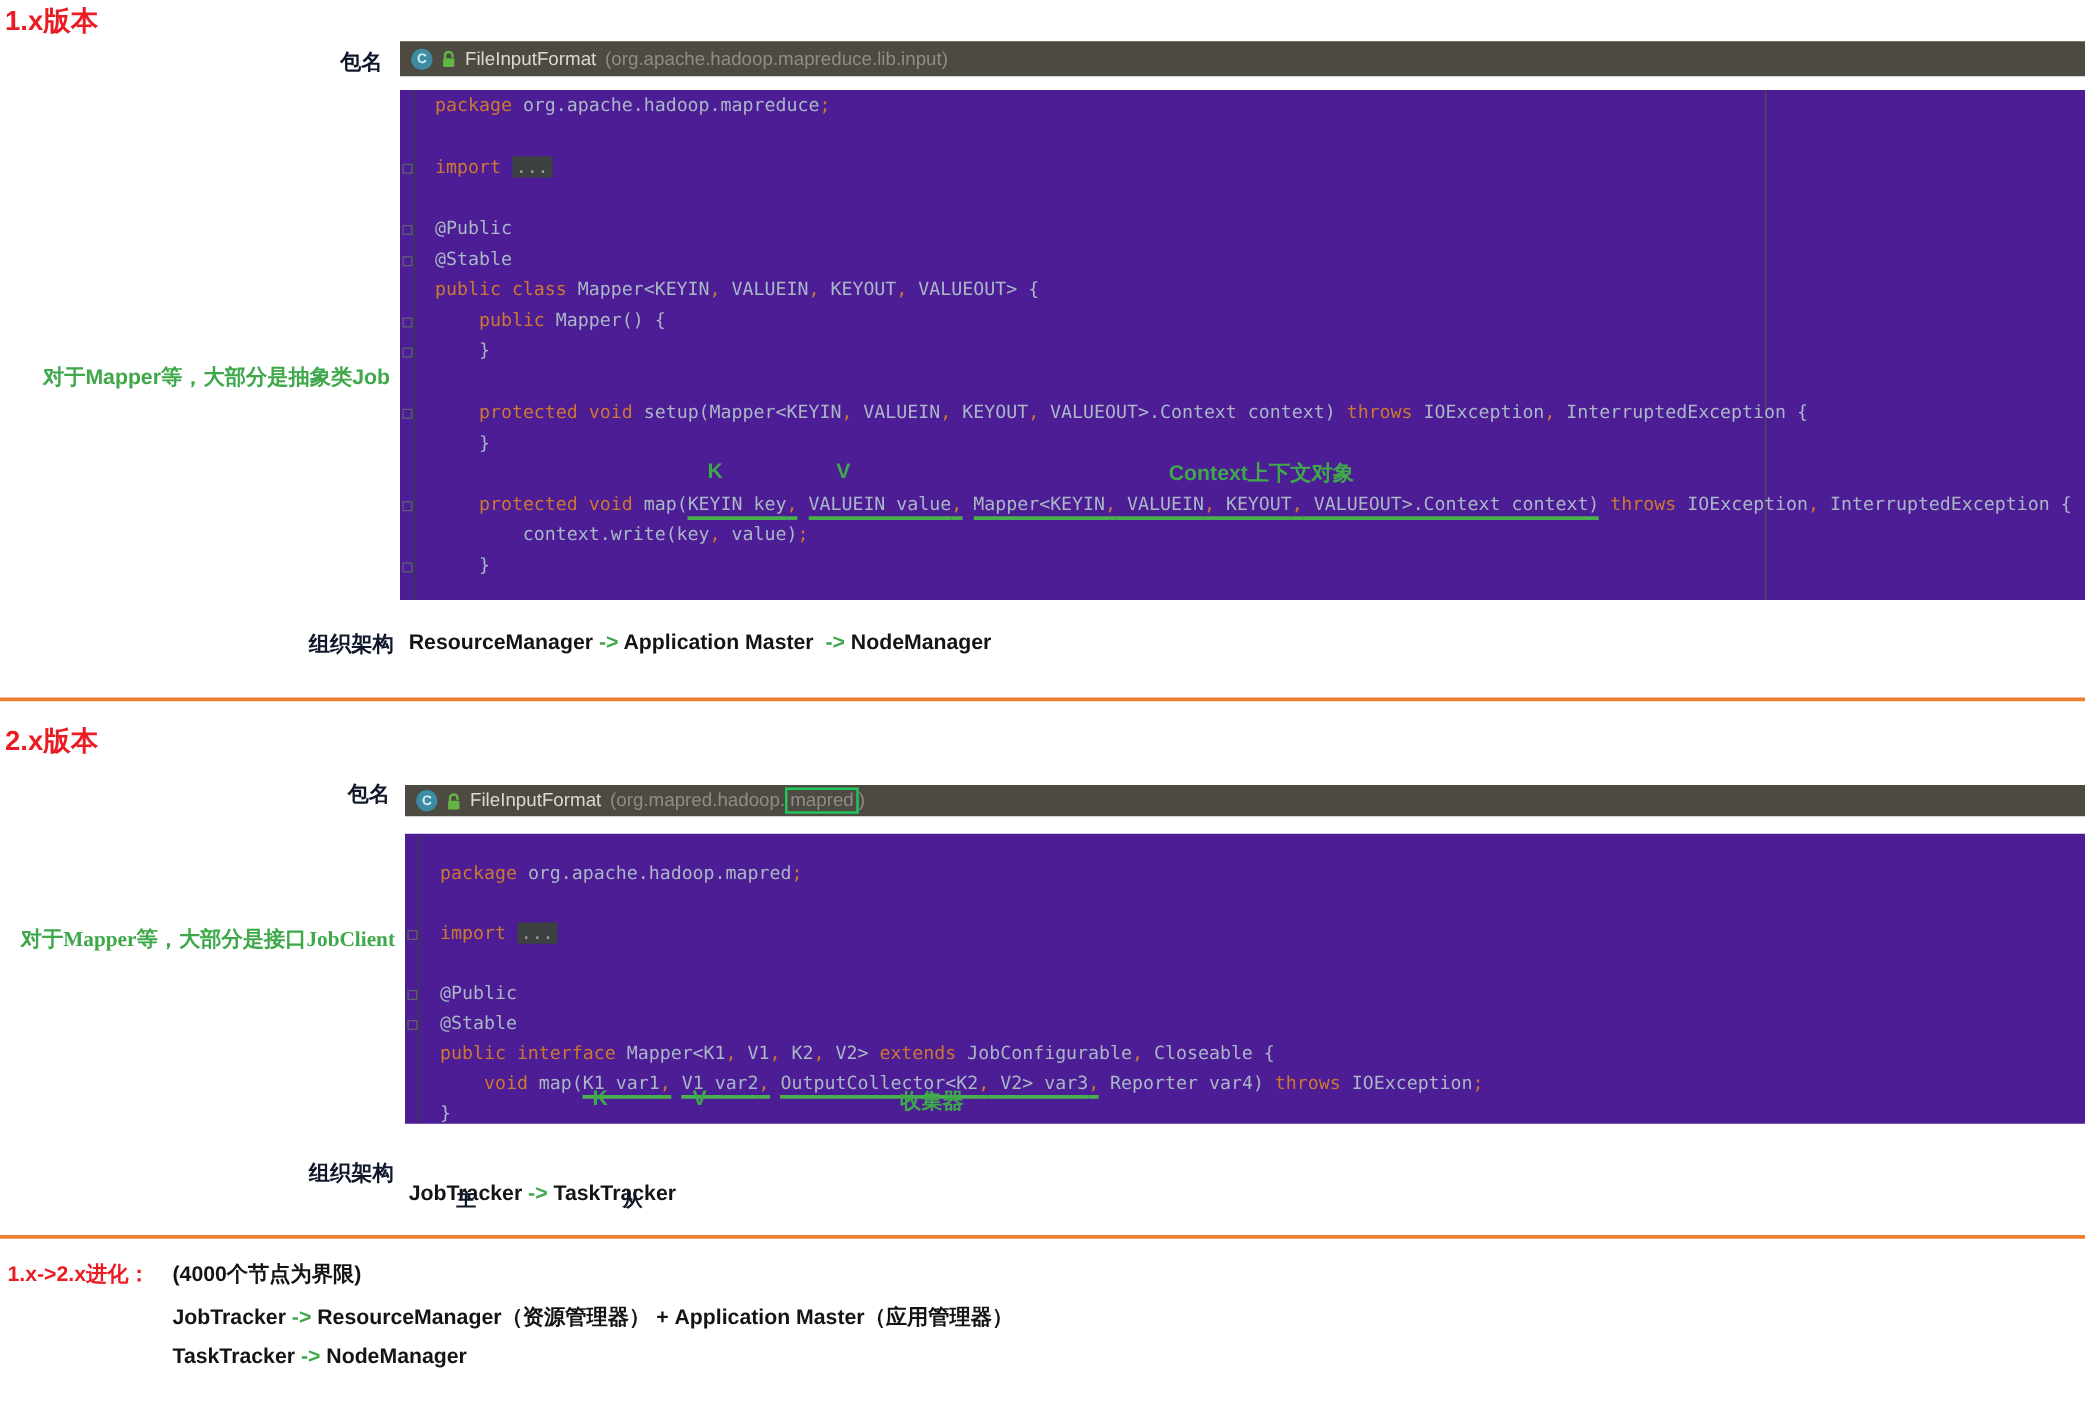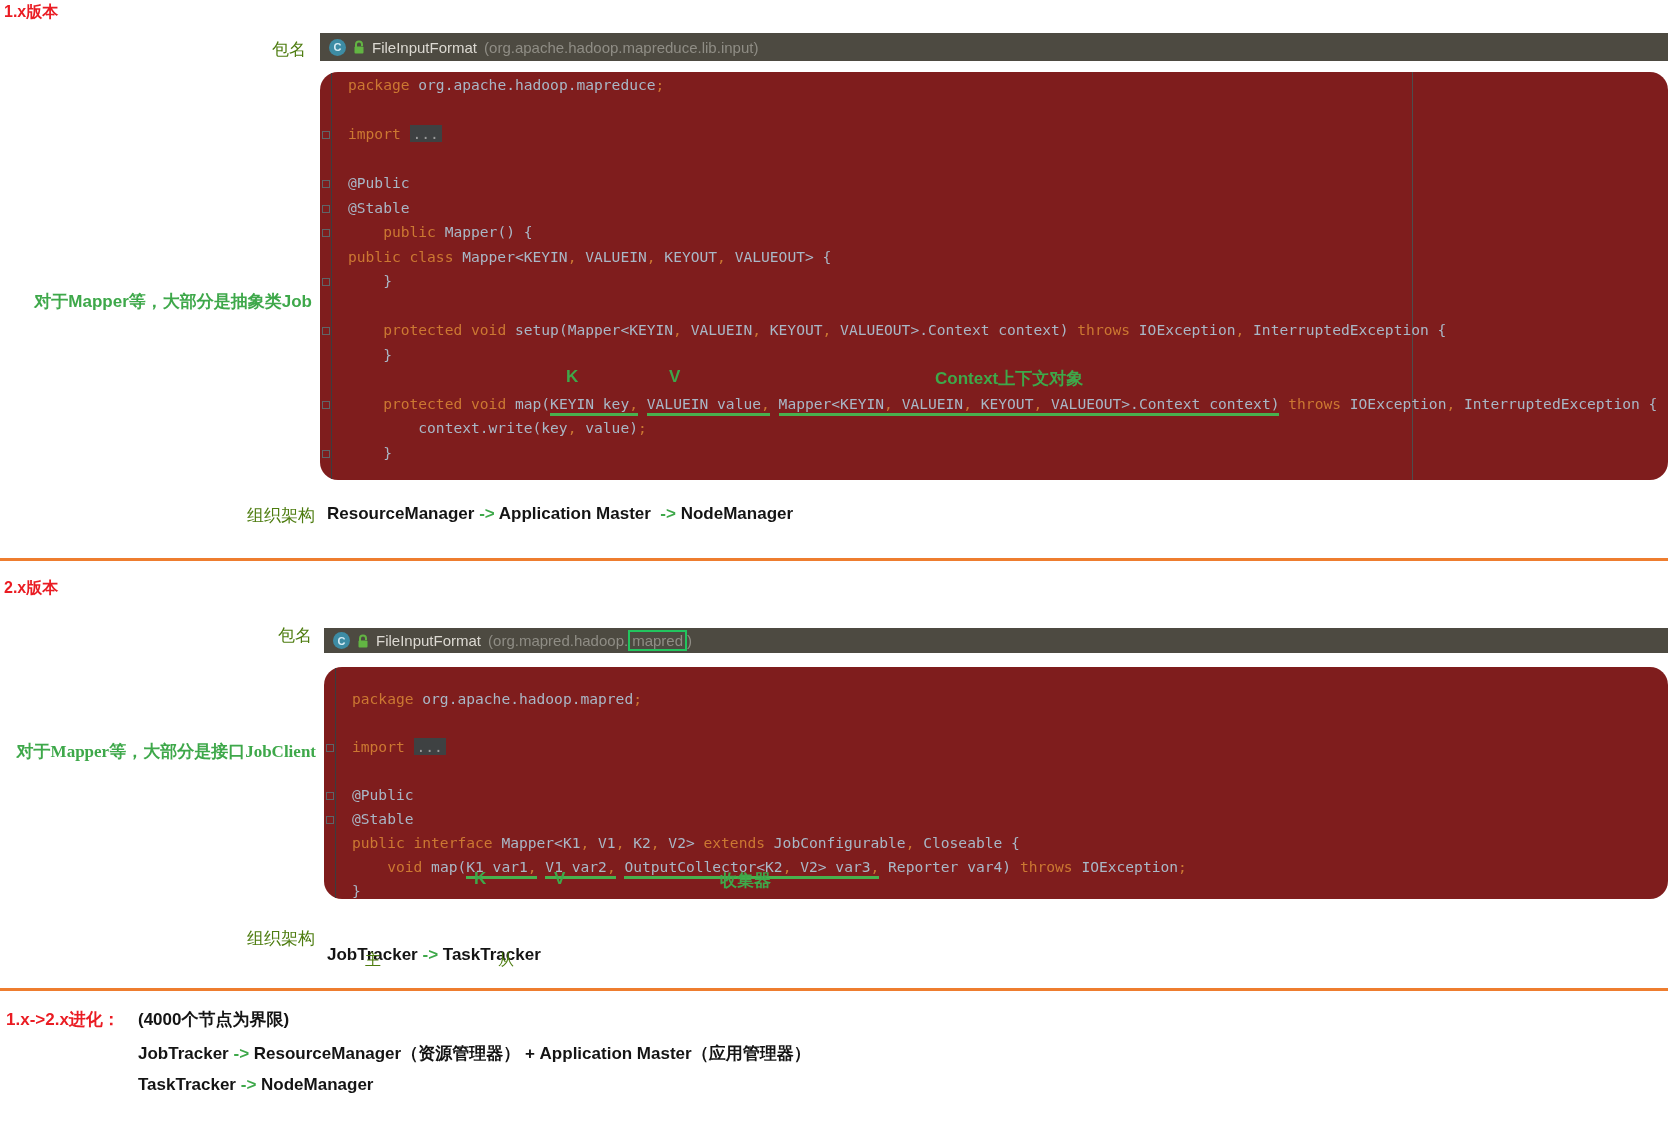--- a/index.html
+++ b/index.html
@@ -1,36 +1,36 @@
 <!DOCTYPE html>
 <html><head>
 <meta charset="utf-8">
 <style>
   html,body{margin:0;padding:0;background:#fff;}
   #page{position:relative;width:1668px;height:1133px;background:#ffffff;overflow:hidden;
         font-family:"Liberation Sans","DejaVu Sans",sans-serif;}
   .abs{position:absolute;}
-  .red-h{color:#ea1c23;font-weight:bold;font-size:16px;white-space:nowrap;}
-  .glabel{color:#4d7c0f;font-weight:normal;font-size:17px;white-space:nowrap;}
+  .red-h{color:#ea1c23;font-weight:bold;font-size:22px;white-space:nowrap;}
+  .glabel{color:#0f172a;font-weight:bold;font-size:17px;white-space:nowrap;}
   .note{color:#3ea84a;font-weight:bold;font-size:17px;white-space:nowrap;}
   .blk{color:#141414;font-weight:bold;font-size:17px;white-space:nowrap;}
   .blue-line{color:#1697ec;font-weight:bold;font-size:17px;white-space:nowrap;}
   .divider{position:absolute;left:0;width:1668px;height:3px;background:#ee7d2f;}
   .rightbox{text-align:right;}
   .arrow{color:#3ea84a;font-weight:bold;}
   
   .idehdr{position:absolute;background:#4d4a41;display:flex;align-items:center;gap:7px;
           padding-left:9px;box-sizing:border-box;color:#dcd9d2;font-size:15px;white-space:nowrap;}
   .cicon{width:17px;height:17px;border-radius:50%;background:#3d8ca4;color:#d6edf5;font-size:11px;
          font-weight:bold;display:flex;align-items:center;justify-content:center;flex:0 0 auto;}
   .hpath{color:#8f8d85;}
   .hl-box{border:2px solid #22c55e;padding:0 2px;color:#8f8d85;}
   
-  .codewrap{position:absolute;background:#7f1d1d;overflow:hidden;
-            font-family:"DejaVu Sans Mono","Liberation Mono",monospace;font-size:14.6px;color:#a9b7c6;border-radius:18px;}
+  .codewrap{position:absolute;background:#4c1d95;overflow:hidden;
+            font-family:"DejaVu Sans Mono","Liberation Mono",monospace;font-size:14.6px;color:#a9b7c6;}
   .codewrap::before{content:"";position:absolute;left:11px;top:0;bottom:0;width:1px;background:#3a3d3f;}
   #code1 .cl{line-height:24.5px;}
   #code2 .cl{line-height:24px;}
   #code1 .lines{padding-top:1px;}
   #code2 .lines{padding-top:20px;}
   .cl{white-space:pre;padding-left:28px;position:relative;}
   .cl.m::before{content:"";position:absolute;left:2px;top:9px;width:6px;height:6px;border:1px solid #5f6467;}
   .t-kw{color:#cc7832;}
   .t-pl{color:#a9b7c6;}
   .t-fold{background:#3e4142;color:#9b9b9b;padding:0 3px;}
@@ -61,22 +61,22 @@
 
   <div class="codewrap" id="code1" style="left:320px;top:72px;width:1348px;height:408px;">
     <div class="guide" style="left:1092px;"></div>
     <div class="lines">
         <div class="cl"><span class="t-kw">package</span><span class="t-pl"> org.apache.hadoop.mapreduce</span><span class="t-kw">;</span></div>
         <div class="cl">&nbsp;</div>
         <div class="cl m"><span class="t-kw">import</span><span class="t-pl"> </span><span class="t-fold">...</span></div>
         <div class="cl">&nbsp;</div>
         <div class="cl m"><span class="t-pl">@Public</span></div>
         <div class="cl m"><span class="t-pl">@Stable</span></div>
+        <div class="cl"><span class="t-kw">public class</span><span class="t-pl"> Mapper&lt;KEYIN</span><span class="t-kw">,</span><span class="t-pl"> VALUEIN</span><span class="t-kw">,</span><span class="t-pl"> KEYOUT</span><span class="t-kw">,</span><span class="t-pl"> VALUEOUT&gt; {</span></div>
         <div class="cl m"><span class="t-pl">    </span><span class="t-kw">public</span><span class="t-pl"> Mapper() {</span></div>
-        <div class="cl"><span class="t-kw">public class</span><span class="t-pl"> Mapper&lt;KEYIN</span><span class="t-kw">,</span><span class="t-pl"> VALUEIN</span><span class="t-kw">,</span><span class="t-pl"> KEYOUT</span><span class="t-kw">,</span><span class="t-pl"> VALUEOUT&gt; {</span></div>
         <div class="cl m"><span class="t-pl">    }</span></div>
         <div class="cl">&nbsp;</div>
         <div class="cl m"><span class="t-pl">    </span><span class="t-kw">protected void</span><span class="t-pl"> setup(Mapper&lt;KEYIN</span><span class="t-kw">,</span><span class="t-pl"> VALUEIN</span><span class="t-kw">,</span><span class="t-pl"> KEYOUT</span><span class="t-kw">,</span><span class="t-pl"> VALUEOUT&gt;.Context context) </span><span class="t-kw">throws</span><span class="t-pl"> IOException</span><span class="t-kw">,</span><span class="t-pl"> InterruptedException {</span></div>
         <div class="cl"><span class="t-pl">    }</span></div>
         <div class="cl">&nbsp;</div>
         <div class="cl m"><span class="t-pl">    </span><span class="t-kw">protected void</span><span class="t-pl"> map(</span><span class="t-u">KEYIN key</span><span class="t-uk">,</span><span class="t-pl"> </span><span class="t-u">VALUEIN value</span><span class="t-uk">,</span><span class="t-pl"> </span><span class="t-u">Mapper&lt;KEYIN</span><span class="t-uk">,</span><span class="t-u"> VALUEIN</span><span class="t-uk">,</span><span class="t-u"> KEYOUT</span><span class="t-uk">,</span><span class="t-u"> VALUEOUT&gt;.Context context)</span><span class="t-pl"> </span><span class="t-kw">throws</span><span class="t-pl"> IOException</span><span class="t-kw">,</span><span class="t-pl"> InterruptedException {</span></div>
         <div class="cl"><span class="t-pl">        context.write(key</span><span class="t-kw">,</span><span class="t-pl"> value)</span><span class="t-kw">;</span></div>
         <div class="cl m"><span class="t-pl">    }</span></div>
       </div>
     <span class="ov" style="left:246px;top:295px;">K</span>

